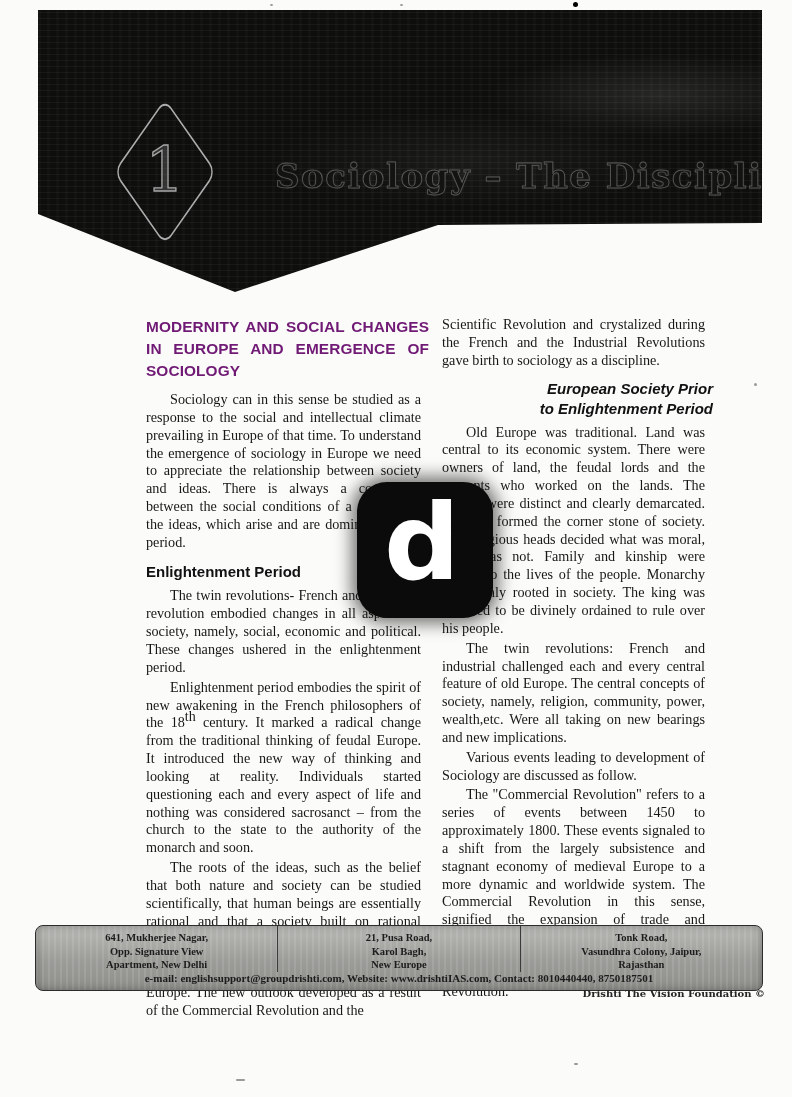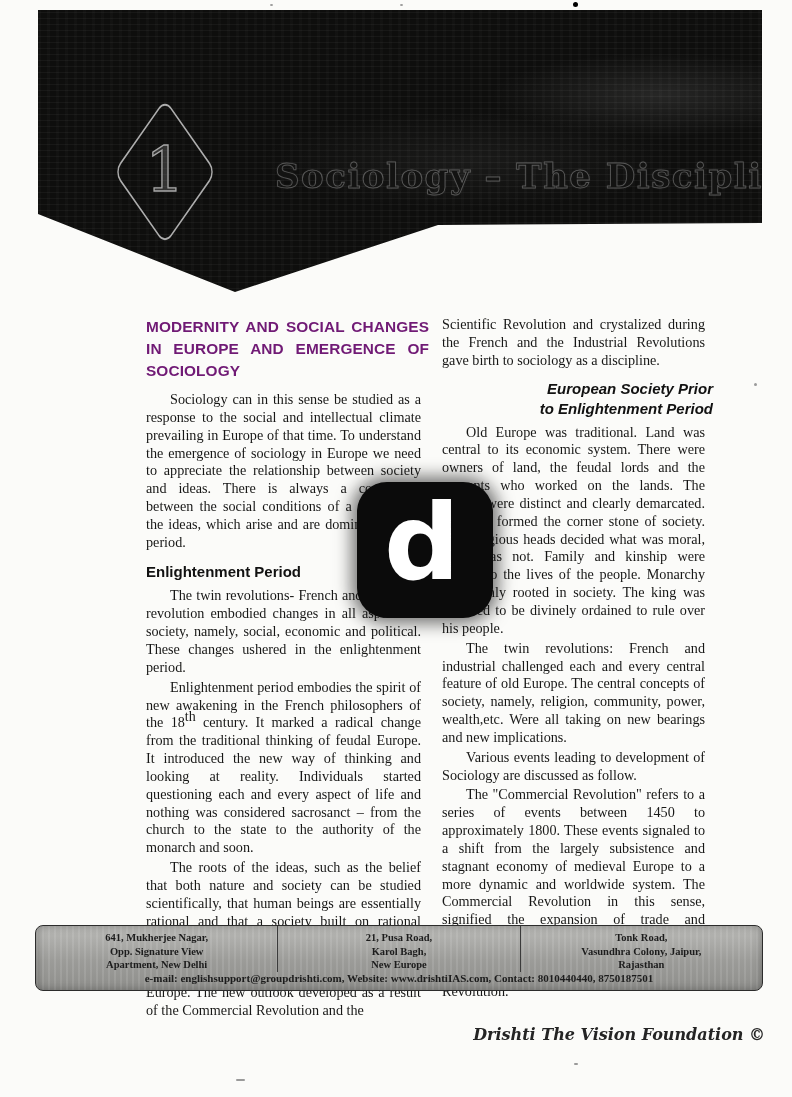--- a/index.html
+++ b/index.html
@@ -81,23 +81,23 @@
     color:#1c1c1c;overflow:hidden;
   }
   .addr-row{display:flex;height:46px;}
   .addr{
     flex:1;text-align:center;font-size:10.5px;font-weight:bold;
     line-height:13.5px;padding-top:5px;border-right:1px solid #3b3b3b;
   }
   .addr:last-child{border-right:none;}
   .contact-line{text-align:center;font-size:11px;font-weight:bold;}
   .credit{
-    position:absolute;right:27px;top:1025px;
-    font-family:"DejaVu Serif", serif;font-style:italic;font-weight:bold;
-    font-size:16px;color:#242424;
+    position:absolute;right:27px;top:988px;
+    font-family:"DejaVu Serif", serif;font-weight:bold;
+    font-size:10px;color:#242424;
   }
 </style>
 </head>
 <body>
 
 <div class="speck" style="left:573px;top:2px;width:5px;height:5px;"></div>
 <div class="speck faint" style="left:270px;top:4px;width:3px;height:2px;"></div>
 <div class="speck faint" style="left:400px;top:4px;width:3px;height:2px;"></div>
 <div class="speck faint" style="left:754px;top:383px;width:3px;height:3px;"></div>
 <div class="speck faint" style="left:236px;top:1079px;width:9px;height:2px;border-radius:1px;"></div>

